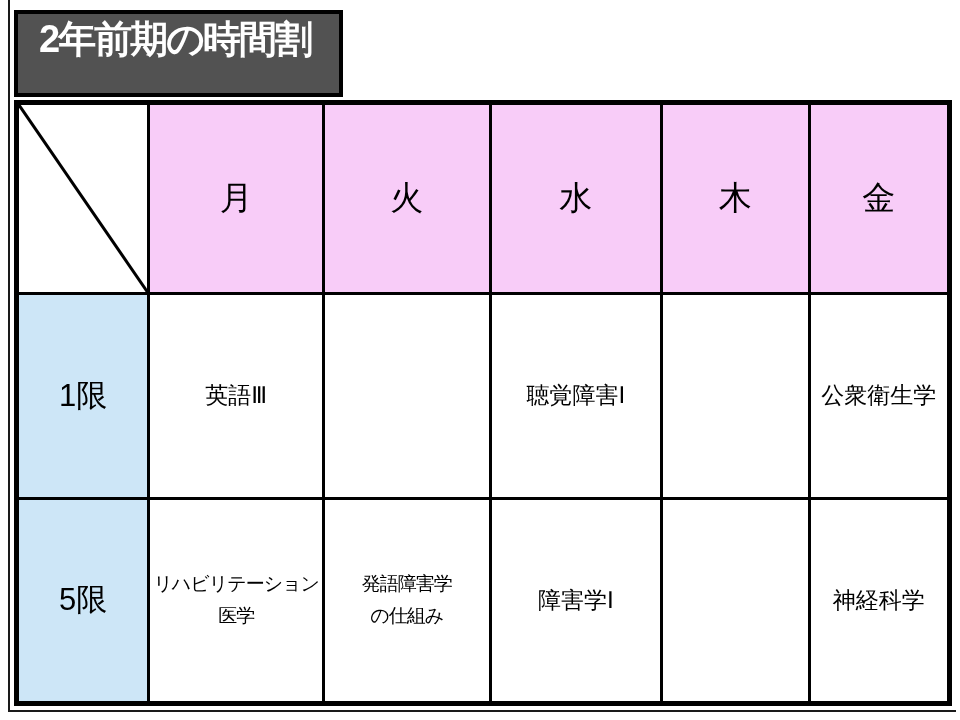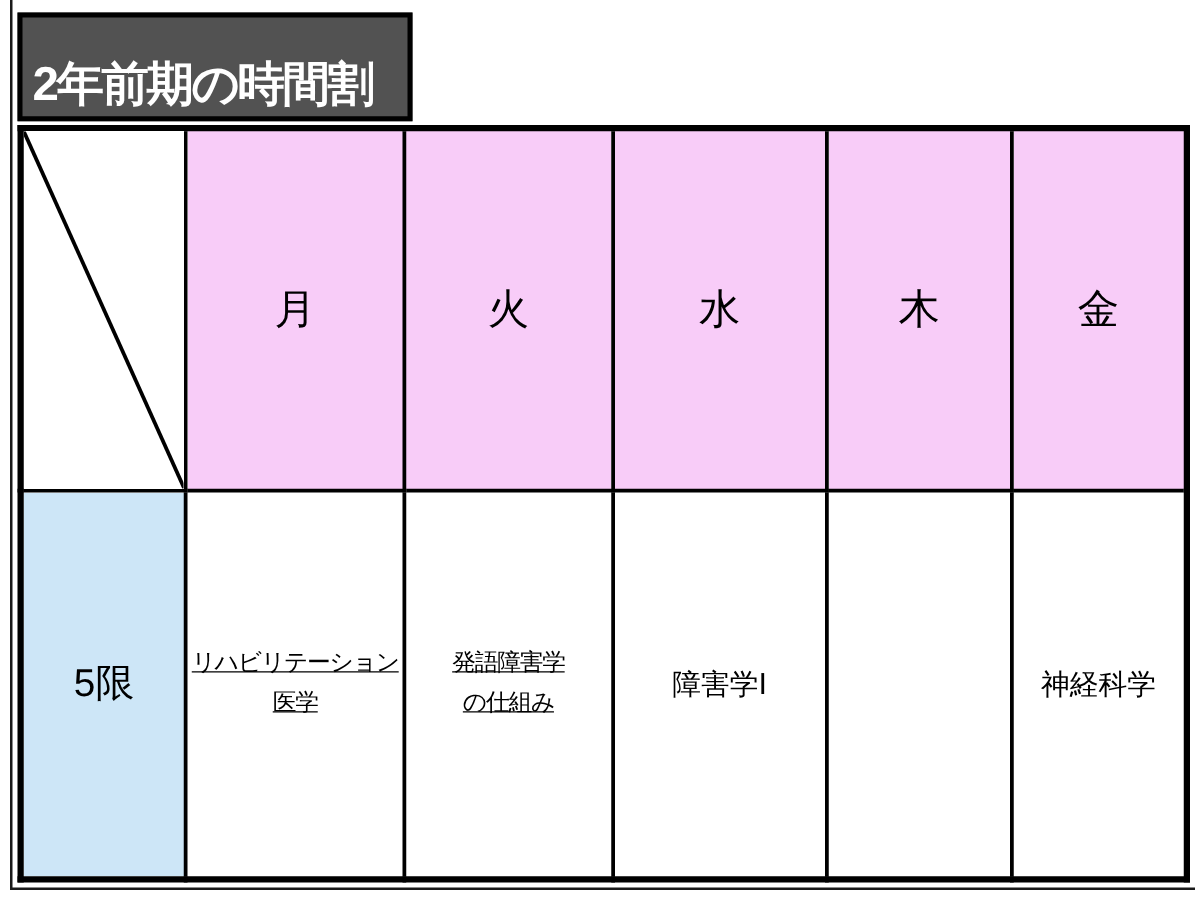--- a/index.html
+++ b/index.html
@@ -2,33 +2,33 @@
 <html><head>
 <meta charset="utf-8">
 <style>
   html,body{margin:0;padding:0;background:#ffffff;}
   .slide{position:relative;width:960px;height:720px;background:#ffffff;overflow:hidden;
          font-family:"Liberation Sans",sans-serif;color:#000;}
   .frame-left{position:absolute;left:8px;top:0;width:2px;height:712px;background:#1a1a1a;}
   .frame-bottom{position:absolute;left:8px;top:710px;width:948px;height:2px;background:#1a1a1a;}
   .title-box{position:absolute;left:14px;top:10px;width:300px;height:79px;
              background:#525252;border:4px solid #000;
-             display:flex;align-items:flex-end;padding-left:8px;}
+             display:flex;align-items:flex-start;padding-left:21px;}
   .title-box span{color:#fff;font-size:38px;font-weight:bold;letter-spacing:-2px;white-space:nowrap;}
   table.timetable{position:absolute;left:14px;top:100px;width:938px;height:606px;
                   border-collapse:collapse;table-layout:fixed;border:5px solid #000;}
   table.timetable td{border:3px solid #000;text-align:center;vertical-align:middle;
                      padding:0;overflow:hidden;}
   td.corner{background:#ffffff;position:relative;padding:0;}
   td.corner svg{position:absolute;left:0;top:0;width:100%;height:100%;display:block;}
   td.day{background:#F8CCF8;font-size:33px;}
   td.period{background:#CDE6F7;font-size:31px;}
   td.cell{background:#ffffff;font-size:23px;}
   td.cell .line{display:block;line-height:1.7;}
-  td.cell.sm{font-size:19px;letter-spacing:-1px;text-decoration:underline;}
+  td.cell.sm{font-size:19px;letter-spacing:-1px;}
   td.cell.md{font-size:21px;}
 </style>
 </head>
 <body>
 
 <div class="slide">
   <div class="frame-left"></div>
   <div class="frame-bottom"></div>
 
   <div class="title-box">
@@ -51,20 +51,34 @@
           <line x1="0" y1="0" x2="100" y2="100" stroke="#000" stroke-width="3" vector-effect="non-scaling-stroke"></line>
         </svg>
       </td>
       <td class="day">月</td>
       <td class="day">火</td>
       <td class="day">水</td>
       <td class="day">木</td>
       <td class="day">金</td>
     </tr>
 
+    <tr style="height:102px">
+      <td class="period">1限</td>
+      <td class="cell">
+        <span class="line">英語Ⅲ</span>
+      </td>
+      <td class="cell"></td>
+      <td class="cell">
+        <span class="line">聴覚障害Ⅰ</span>
+      </td>
+      <td class="cell"></td>
+      <td class="cell">
+        <span class="line">公衆衛生学</span>
+      </td>
+    </tr>
 
 
 
 
     <tr style="height:102px">
       <td class="period">5限</td>
       <td class="cell sm">
         <span class="line">リハビリテーション</span>
         <span class="line">医学</span>
       </td>

